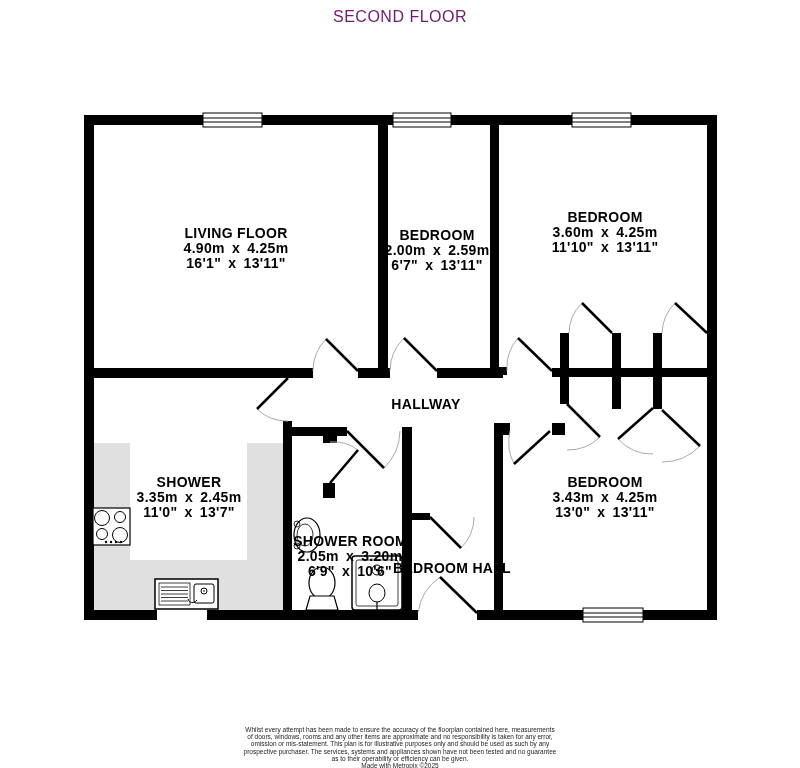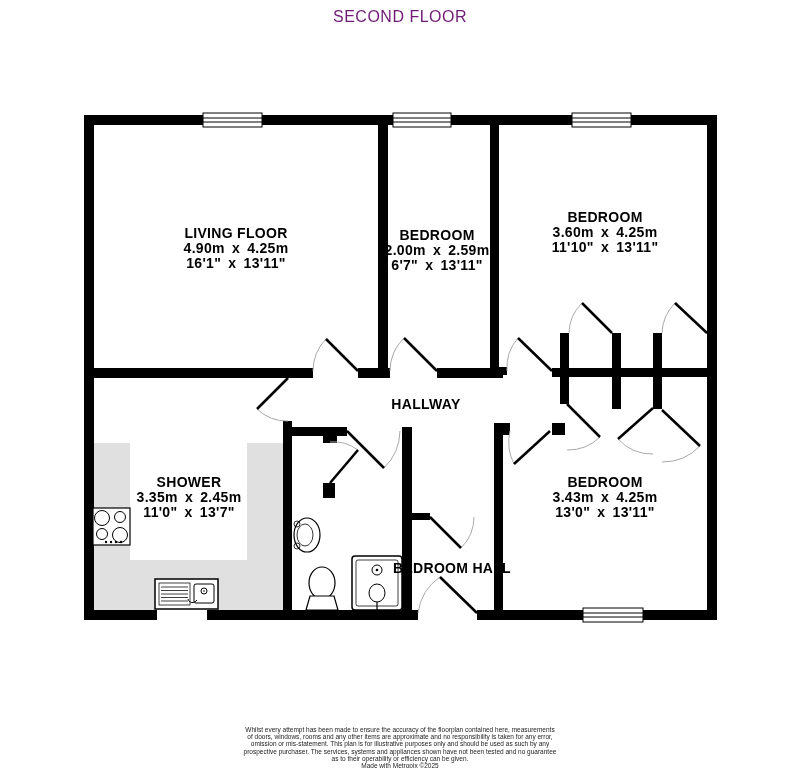--- a/index.html
+++ b/index.html
@@ -187,20 +187,25 @@
   <div class="room-label" style="left:426px;top:404px">
     <div>HALLWAY</div>
   </div>
 
   <div class="room-label" style="left:189px;top:497px">
     <div>SHOWER</div>
     <div class="dim">3.35m x 2.45m</div>
     <div class="dim">11'0" x 13'7"</div>
   </div>
 
+  <div class="room-label" style="left:350px;top:556px">
+    <div>SHOWER ROOM</div>
+    <div class="dim">2.05m x 3.20m</div>
+    <div class="dim">6'9" x 10'6"</div>
+  </div>
 
   <div class="room-label" style="left:452px;top:568px">
     <div>BEDROOM HALL</div>
   </div>
 
   <div class="room-label" style="left:605px;top:497px">
     <div>BEDROOM</div>
     <div class="dim">3.43m x 4.25m</div>
     <div class="dim">13'0" x 13'11"</div>
   </div>

